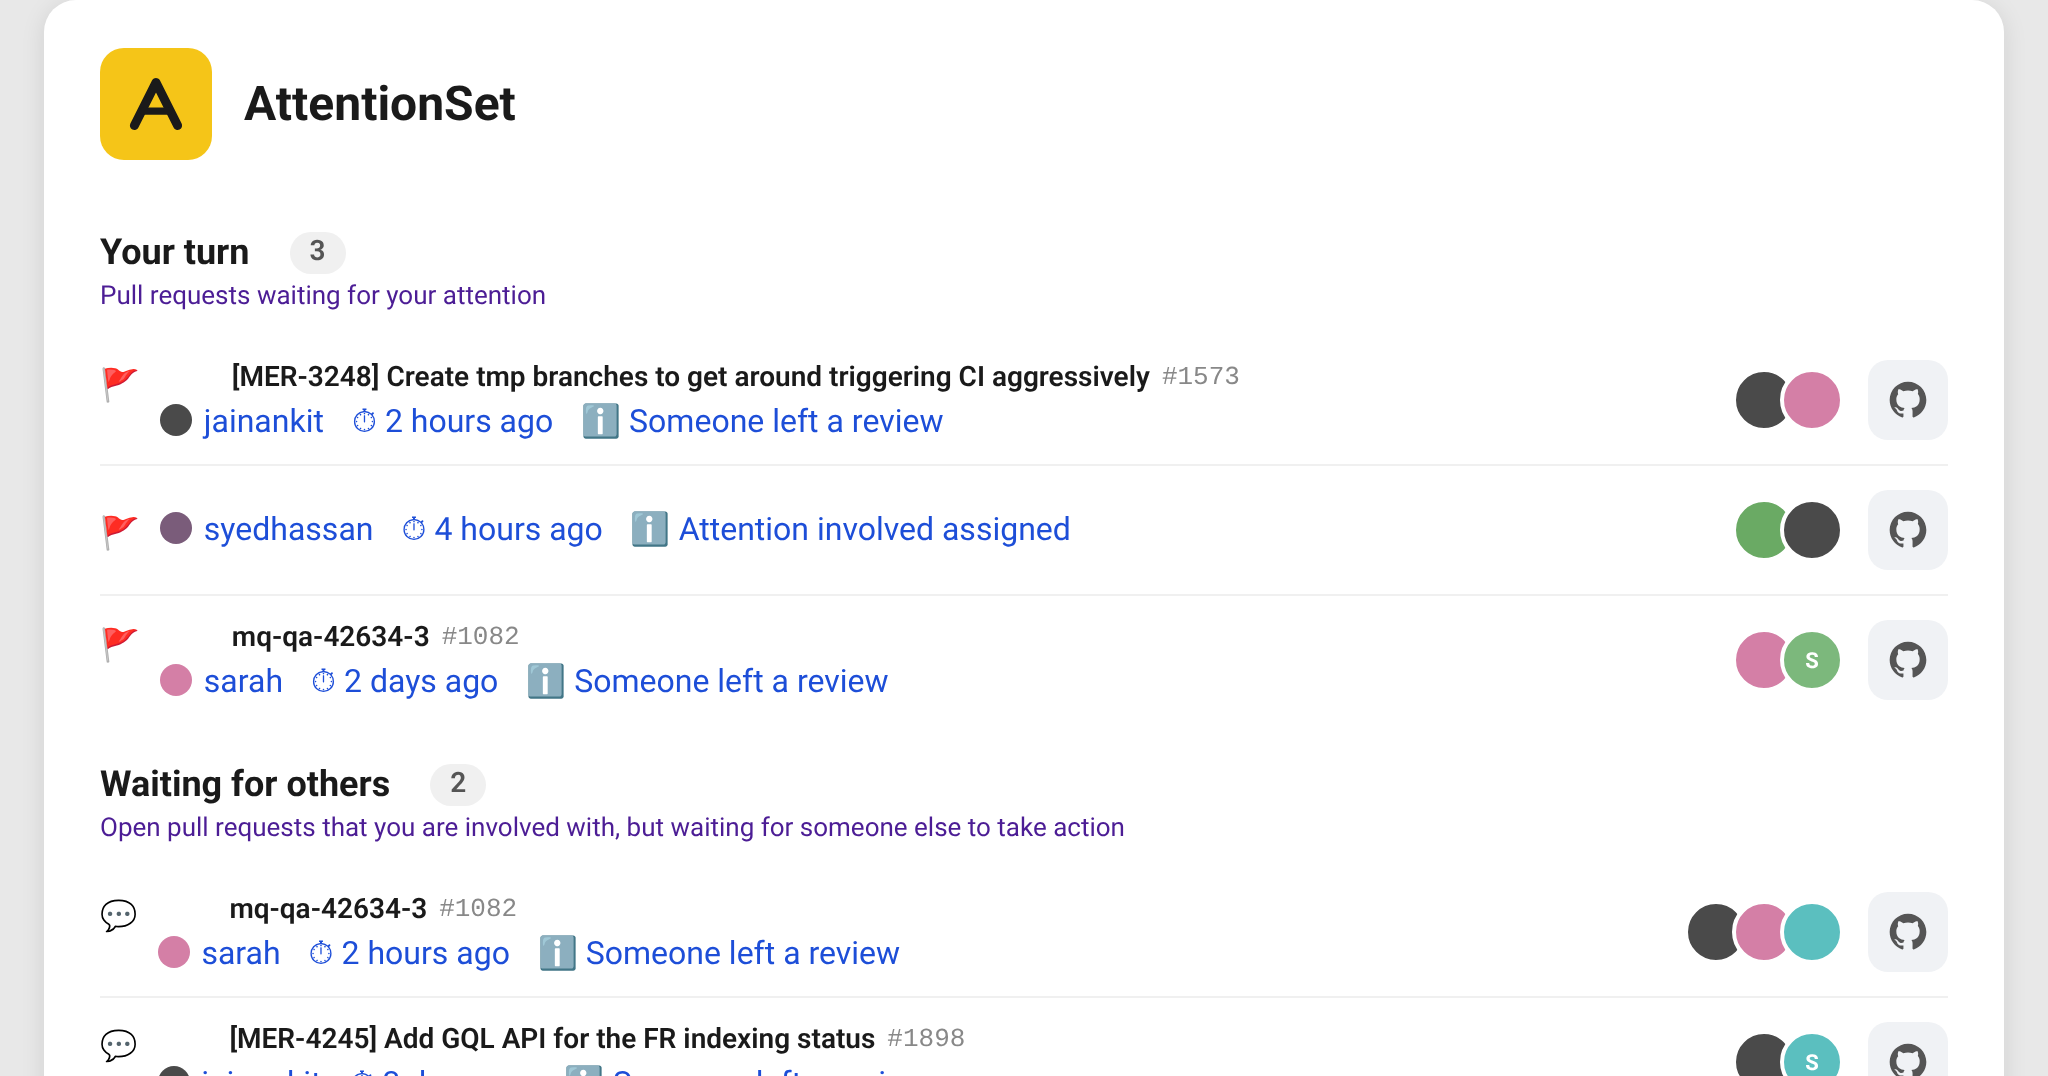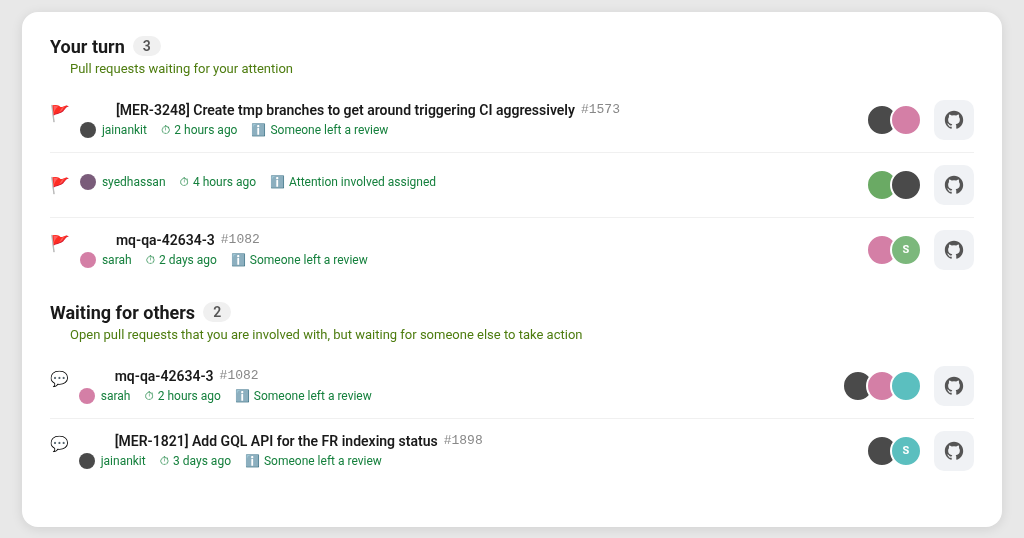--- a/index.html
+++ b/index.html
@@ -40,42 +40,40 @@
       height: 36px;
     }
     .app-title {
       font-size: 24px;
       font-weight: 700;
       color: #1a1a1a;
       flex: 1;
     }
     .section-header {
       display: flex;
-      align-items: center;
-      gap: 8px;
+      gap: 20px;
       margin-bottom: 4px;
     }
     .section-title {
       font-size: 18px;
       font-weight: 700;
       color: #1a1a1a;
     }
     .badge {
       background: #f0f0f0;
       color: #555;
       border-radius: 20px;
       padding: 2px 10px;
       font-size: 14px;
       font-weight: 600;
     }
     .section-desc {
       font-size: 13px;
-      color: #4d7c0f;
+      color: #4c1d95;
       margin-bottom: 12px;
-      margin-left: 20px;
     }
     .pr-list {
       margin-bottom: 20px;
     }
     .pr-row {
       display: flex;
       align-items: center;
       justify-content: space-between;
       padding: 12px 0;
       border-top: 1px solid #f0f0f0;
@@ -120,22 +118,22 @@
     .pr-meta {
       display: flex;
       align-items: center;
       gap: 14px;
       flex-wrap: wrap;
     }
     .meta-item {
       display: flex;
       align-items: center;
       gap: 4px;
-      font-size: 12px;
-      color: #15803d;
+      font-size: 16px;
+      color: #1d4ed8;
       text-align: center;
     }
     .avatar-group {
       display: flex;
       align-items: center;
     }
     .avatar {
       width: 32px;
       height: 32px;
       border-radius: 50%;
@@ -178,20 +176,29 @@
     .av-green { background: #6aaa64; }
     .av-teal { background: #5bbfbf; }
     .av-pink { background: #d47fa6; }
     .av-s { background: #7cb87c; }
   </style>
 </head>
 <body>
 
 <div class="card">
 
+  <div class="header">
+    <div class="logo">
+      <svg viewBox="0 0 40 40" fill="none" xmlns="http://www.w3.org/2000/svg">
+        <path d="M8 32 L20 8 L32 32" stroke="#1a1a1a" stroke-width="5" stroke-linecap="round" stroke-linejoin="round" fill="none"></path>
+        <path d="M13 24 L27 24" stroke="#1a1a1a" stroke-width="4" stroke-linecap="round"></path>
+      </svg>
+    </div>
+    <span class="app-title">AttentionSet</span>
+  </div>
 
   <div>
     <div class="section-header">
       <span class="section-title">Your turn</span>
       <span class="badge">3</span>
     </div>
     <p class="section-desc">Pull requests waiting for your attention</p>
 
     <div class="pr-list">
 
@@ -349,21 +356,21 @@
             </svg>
           </button>
         </div>
       </div>
 
       <div class="pr-row">
         <div class="pr-left">
           <span class="chat-icon" style="font-size:15px;color:#aaa;">💬</span>
           <div class="pr-info">
             <div class="pr-title-line">
-              <span class="pr-title">[MER-1821] Add GQL API for the FR indexing status</span>
+              <span class="pr-title">[MER-4245] Add GQL API for the FR indexing status</span>
               <span class="pr-number">#1898</span>
             </div>
             <div class="pr-meta">
               <span class="meta-item">
                 <span style="width:16px;height:16px;border-radius:50%;background:#4a4a4a;display:inline-block;margin-right:2px;"></span>
                 <span>jainankit</span>
               </span>
               <span class="meta-item">
                 <span>⏱</span>
                 <span>3 days ago</span>

